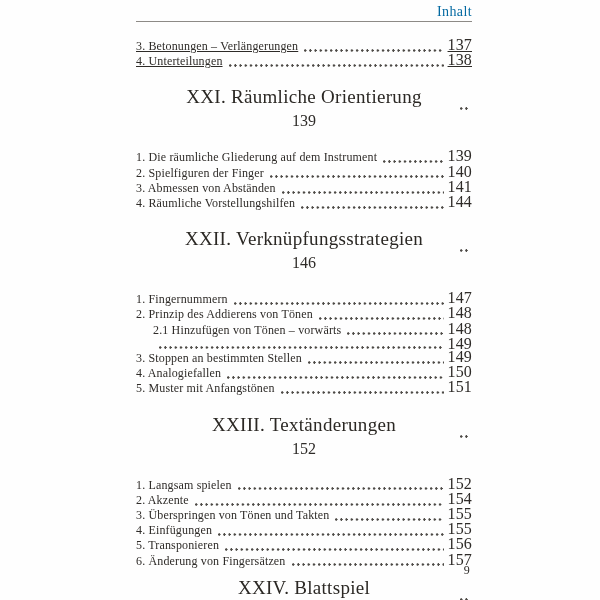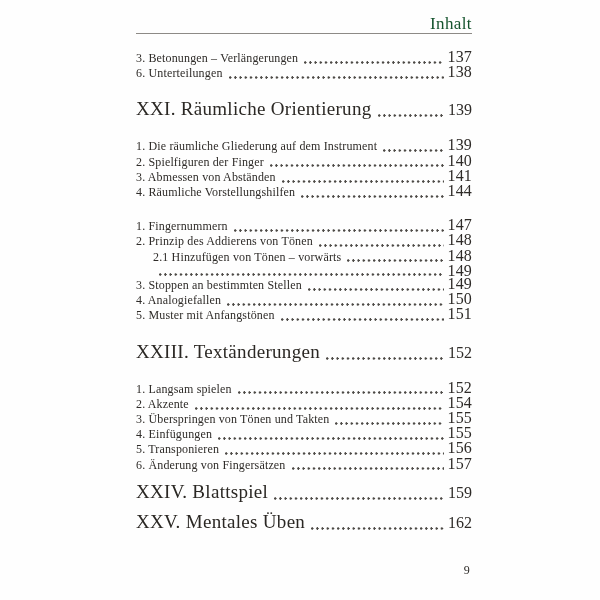--- a/index.html
+++ b/index.html
@@ -23,33 +23,33 @@
     background:var(--paper);
   }
   .content{
     position:absolute;
     left:136px;
     width:336px;
     top:0;
   }
   .running-header{
     text-align:right;
-    font-size:17px;
+    font-size:14px;
     line-height:13px;
-    padding-top:17px;
+    padding-top:5px;
     letter-spacing:0.4px;
-    color:#14532d;
+    color:#0369a1;
   }
   .header-rule{
     border-bottom:1px solid var(--rule);
     margin-top:3px;
     height:0;
   }
   .toc{margin-top:16px;}
-  .orphans{margin-bottom:16px;}
+  .orphans{margin-bottom:16px;text-decoration:underline;}
   .row{
     display:flex;
     align-items:baseline;
     font-size:12px;
     line-height:13.2px;
     letter-spacing:0.15px;
     white-space:nowrap;
   }
   .row.sub{padding-left:17px;}
   .label{white-space:nowrap;}
@@ -66,22 +66,23 @@
   .pagenum{
     white-space:nowrap;
     text-align:right;
     min-width:20px;
     font-size:16px;
   }
   .section{margin-top:18px;}
   .section.headline-only{margin-top:9px;}
   .heading-row{
     display:flex;
-    align-items:flex-end;
-    white-space:nowrap;
+    align-items:center;
+    white-space:nowrap;
+    flex-direction:column;
   }
   .heading-title{
     font-size:19px;
     line-height:21px;
     letter-spacing:0.3px;
     color:#2b2824;
     white-space:nowrap;
   }
   .heading-row .leader{margin-bottom:2px;}
   .section .items{margin-top:19px;}
@@ -101,21 +102,21 @@
     <div class="running-header">Inhalt</div>
     <div class="header-rule"></div>
     <div class="toc">
         <div class="orphans">
           <div class="row">
             <span class="label">3. Betonungen – Verlängerungen</span>
             <span class="leader"></span>
             <span class="pagenum">137</span>
           </div>
           <div class="row">
-            <span class="label">6. Unterteilungen</span>
+            <span class="label">4. Unterteilungen</span>
             <span class="leader"></span>
             <span class="pagenum">138</span>
           </div>
         </div>
         <div class="section">
           <div class="heading-row">
             <span class="heading-title">XXI. Räumliche Orientierung</span>
             <span class="leader"></span>
             <span class="pagenum">139</span>
           </div>
@@ -136,20 +137,25 @@
               <span class="pagenum">141</span>
             </div>
             <div class="row">
               <span class="label">4. Räumliche Vorstellungshilfen</span>
               <span class="leader"></span>
               <span class="pagenum">144</span>
             </div>
           </div>
         </div>
         <div class="section">
+          <div class="heading-row">
+            <span class="heading-title">XXII. Verknüpfungsstrategien</span>
+            <span class="leader"></span>
+            <span class="pagenum">146</span>
+          </div>
           <div class="items">
             <div class="row">
               <span class="label">1. Fingernummern</span>
               <span class="leader"></span>
               <span class="pagenum">147</span>
             </div>
             <div class="row">
               <span class="label">2. Prinzip des Addierens von Tönen</span>
               <span class="leader"></span>
               <span class="pagenum">148</span>

